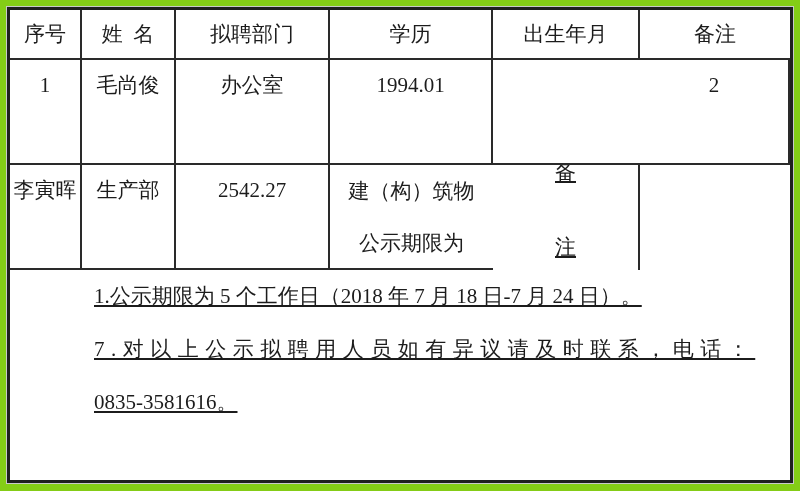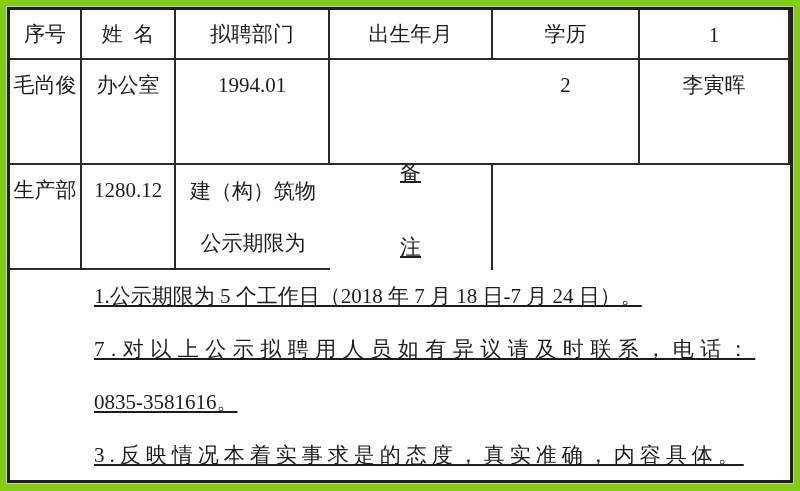--- a/index.html
+++ b/index.html
@@ -78,43 +78,43 @@
 </style>
 </head>
 <body>
 
 <div class="page">
   <div class="tbl">
 
     <div class="cell head">序号</div>
     <div class="cell head">姓  名</div>
     <div class="cell head">拟聘部门</div>
+    <div class="cell head">学历</div>
     <div class="cell head">出生年月</div>
-    <div class="cell head">学历</div>
+    <div class="cell head last-col">备注</div>
 
     <div class="cell data">1</div>
     <div class="cell data">毛尚俊</div>
     <div class="cell data">办公室</div>
     <div class="cell data">1994.01</div>
     <div class="cell data last-col"></div>
 
     <div class="cell data">2</div>
     <div class="cell data">李寅晖</div>
     <div class="cell data">生产部</div>
-    <div class="cell data">1280.12</div>
+    <div class="cell data">2542.27</div>
     <div class="cell data remark-cell last-col">
       <div class="remark-line">建（构）筑物</div>
       <div class="remark-line">公示期限为</div>
     </div>
 
     <div class="cell footer-label last-row">
       <span>备</span>
       <span>注</span>
     </div>
     <div class="cell footer-content last-row last-col">
       <div class="note-line">1.公示期限为 5 个工作日（2018 年 7 月 18 日-7 月 24 日）。</div>
       <div class="note-line stretch-wide">7.对以上公示拟聘用人员如有异议请及时联系，电话：</div>
       <div class="note-line">0835-3581616。</div>
-      <div class="note-line stretch-med">3.反映情况本着实事求是的态度，真实准确，内容具体。</div>
     </div>
 
   </div>
 </div>
 
 </body></html>

